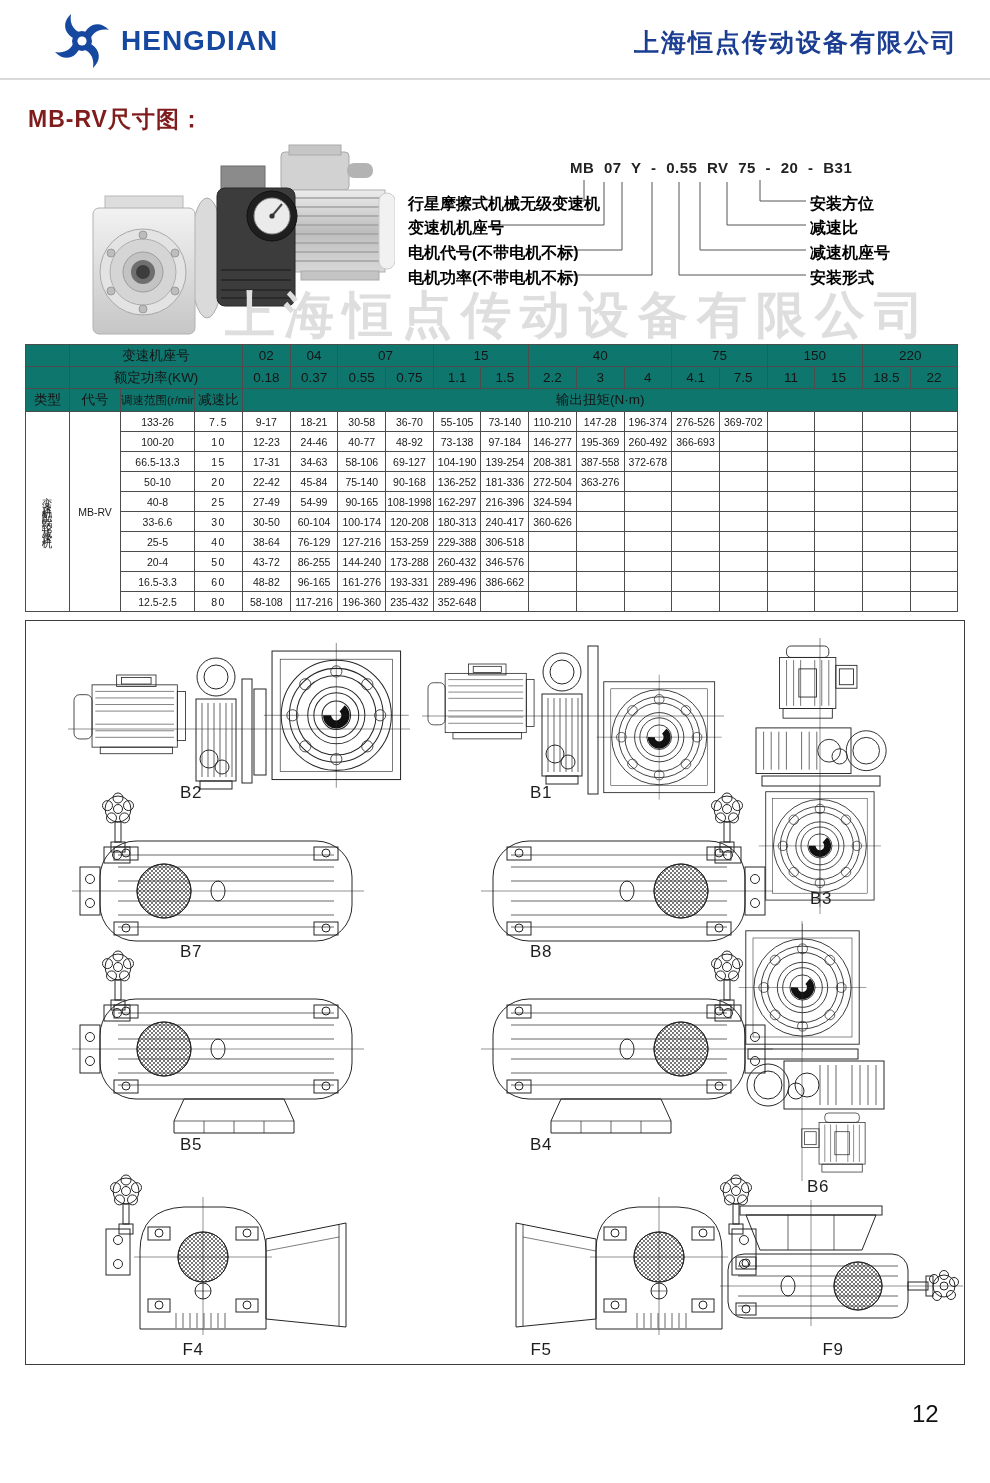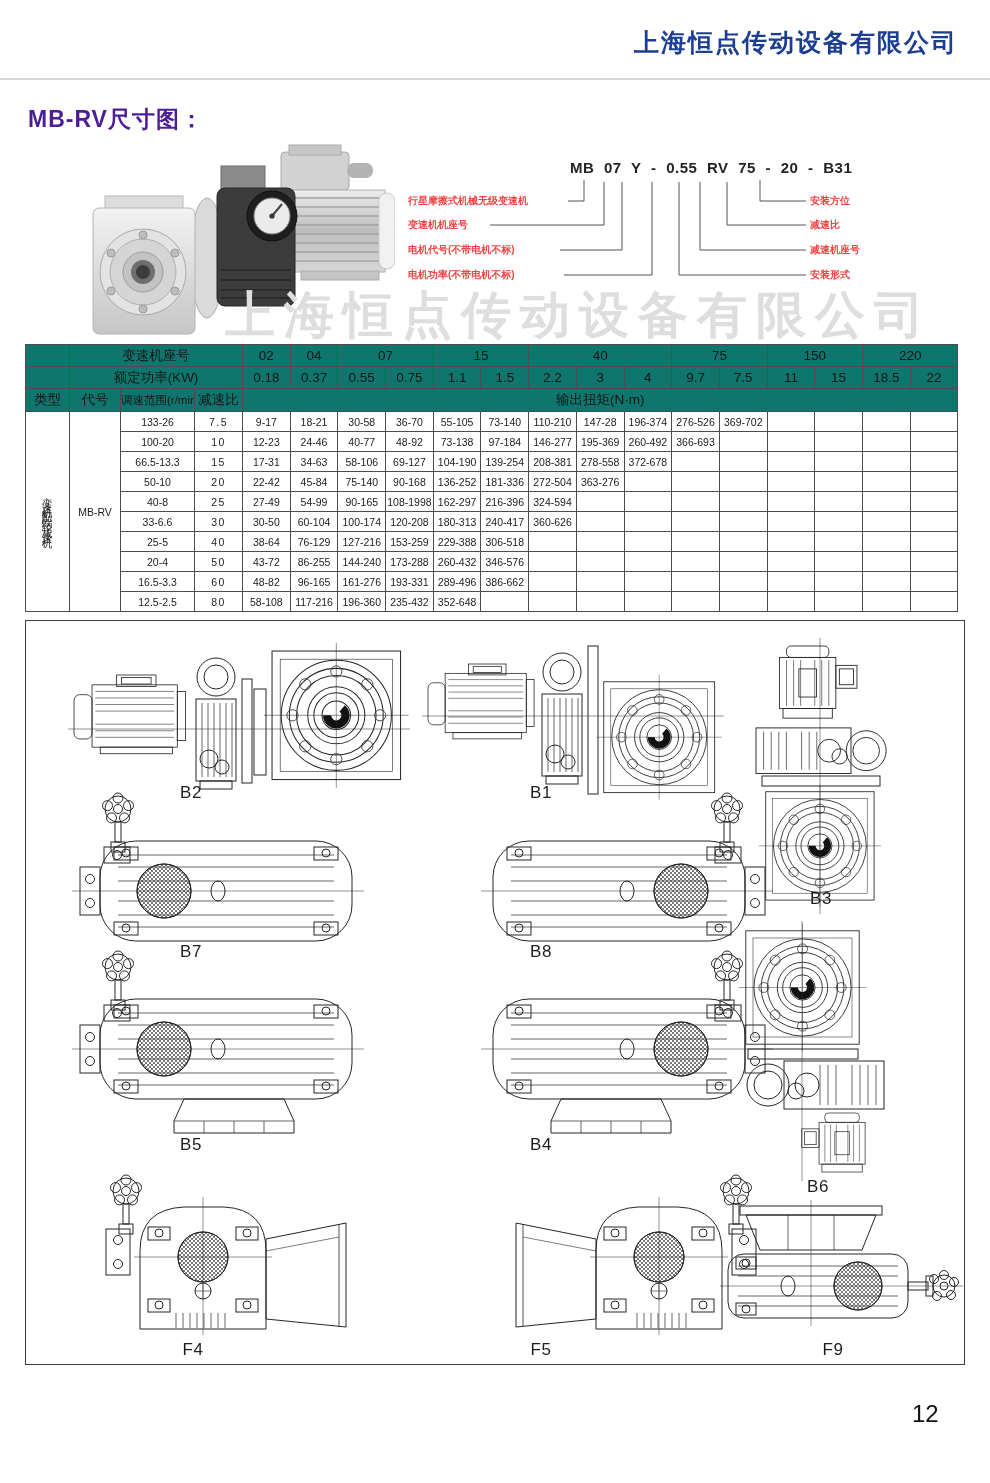--- a/index.html
+++ b/index.html
@@ -5,28 +5,28 @@
   html,body{margin:0;padding:0;background:#ffffff;}
   body{width:990px;height:1483px;position:relative;font-family:"Liberation Sans",sans-serif;color:#111;overflow:hidden;}
   .abs{position:absolute;}
 
   
   .hdr{position:absolute;left:0;top:0;width:990px;height:78px;border-bottom:2px solid #d9d9d9;background:#fff;}
   .logo-wrap{position:absolute;left:55px;top:12px;display:flex;align-items:center;gap:12px;}
   .logo-text{font-size:28px;font-weight:600;color:#1648a0;letter-spacing:1px;}
   .company{position:absolute;right:32px;top:26px;font-size:25px;font-weight:bold;color:#1c3e92;letter-spacing:2px;}
 
-  .page-title{position:absolute;left:28px;top:104px;font-size:23px;font-weight:bold;color:#4c1d95;letter-spacing:1px;}
+  .page-title{position:absolute;left:28px;top:104px;font-size:23px;font-weight:bold;color:#7f1d1d;letter-spacing:1px;}
 
   
   .wm{position:absolute;left:225px;top:282px;font-size:50px;letter-spacing:9px;color:#dedede;white-space:nowrap;z-index:5;font-weight:bold;}
 
   
   .mcode{position:absolute;left:570px;top:159px;font-size:15px;color:#232323;letter-spacing:.5px;word-spacing:5px;font-weight:600;z-index:2;}
-  .mlbl{position:absolute;font-size:10px;color:#ef4444;font-weight:600;white-space:nowrap;z-index:2;}
+  .mlbl{position:absolute;font-size:16px;color:#000000;font-weight:600;white-space:nowrap;z-index:2;}
   .mlines{position:absolute;left:0;top:0;z-index:1;}
 
   
   table.spec{position:absolute;left:25px;top:344px;width:933px;border-collapse:collapse;table-layout:fixed;z-index:6;background:#fff;}
   .spec td{border:1px solid #4c4c4c;text-align:center;padding:0;overflow:hidden;white-space:nowrap;}
   .spec tr.h td{background:#0f766e;height:21px;font-size:13.5px;color:#151515;}
   .spec tr.h3 td{height:22px;}
   .spec tr.bd td{height:19px;font-size:10.5px;color:#1a1a1a;background:#fff;}
   .spec td.rng{font-size:11.5px;margin-left:11px;}
   .spec td.rat{font-size:13px;letter-spacing:1.5px;}
@@ -37,20 +37,35 @@
   .panel{position:absolute;left:25px;top:620px;width:938px;height:743px;border:1.5px solid #3c3c3c;background:#fff;}
   .dwg{position:absolute;left:0;top:0;stroke:#262626;fill:none;stroke-width:1;}
   .figlbl{position:absolute;width:70px;text-align:center;font-size:17px;color:#1e1e1e;letter-spacing:.5px;}
 
   .pageno{position:absolute;left:912px;top:1400px;font-size:24px;color:#111;text-align:right;}
 </style>
 </head>
 <body>
 
 <div class="hdr">
+  <div class="logo-wrap">
+    <svg width="54" height="58" viewBox="0 0 54 58">
+      <g transform="translate(27,29)" fill="#1648a0">
+        <g>
+          <path d="M0,0 C-17,-3 -22,-17 -11,-27 C-13,-16 -7,-8 4,-7 Z"></path>
+          <path d="M0,0 C-17,-3 -22,-17 -11,-27 C-13,-16 -7,-8 4,-7 Z" transform="rotate(90)"></path>
+          <path d="M0,0 C-17,-3 -22,-17 -11,-27 C-13,-16 -7,-8 4,-7 Z" transform="rotate(180)"></path>
+          <path d="M0,0 C-17,-3 -22,-17 -11,-27 C-13,-16 -7,-8 4,-7 Z" transform="rotate(270)"></path>
+        </g>
+        <circle r="10" fill="#1648a0"></circle>
+        <circle r="4.6" fill="#ffffff"></circle>
+      </g>
+    </svg>
+    <span class="logo-text">HENGDIAN</span>
+  </div>
   <div class="company">上海恒点传动设备有限公司</div>
 </div>
 
 <div class="page-title">MB-RV尺寸图：</div>
 
 <svg class="abs" style="left:85px;top:140px;z-index:1" width="310" height="200" viewBox="0 0 310 200">
   <defs>
     <linearGradient id="gx" x1="0" y1="0" x2="0" y2="1">
         <stop offset="0" stop-color="#f2f2f2"></stop>
         <stop offset="1" stop-color="#c6c6c6"></stop>
@@ -162,21 +177,21 @@
     <td colspan="3">额定功率(KW)</td>
     <td>0.18</td>
     <td>0.37</td>
     <td>0.55</td>
     <td>0.75</td>
     <td>1.1</td>
     <td>1.5</td>
     <td>2.2</td>
     <td>3</td>
     <td>4</td>
-    <td>9.7</td>
+    <td>4.1</td>
     <td>7.5</td>
     <td>11</td>
     <td>15</td>
     <td>18.5</td>
     <td>22</td>
   </tr>
   <tr class="h h3">
     <td>类型</td>
     <td>代号</td>
     <td style="font-size:11.5px">调速范围(r/min)</td>
@@ -226,21 +241,21 @@
   <tr class="bd">
     <td class="rng">66.5-13.3</td>
     <td class="rat">15</td>
     <td>17-31</td>
         <td>34-63</td>
         <td>58-106</td>
         <td>69-127</td>
         <td>104-190</td>
         <td>139-254</td>
         <td>208-381</td>
-        <td>278-558</td>
+        <td>387-558</td>
         <td>372-678</td>
         <td></td>
         <td></td>
         <td></td>
         <td></td>
         <td></td>
         <td></td>
   </tr>
   <tr class="bd">
     <td class="rng">50-10</td>

